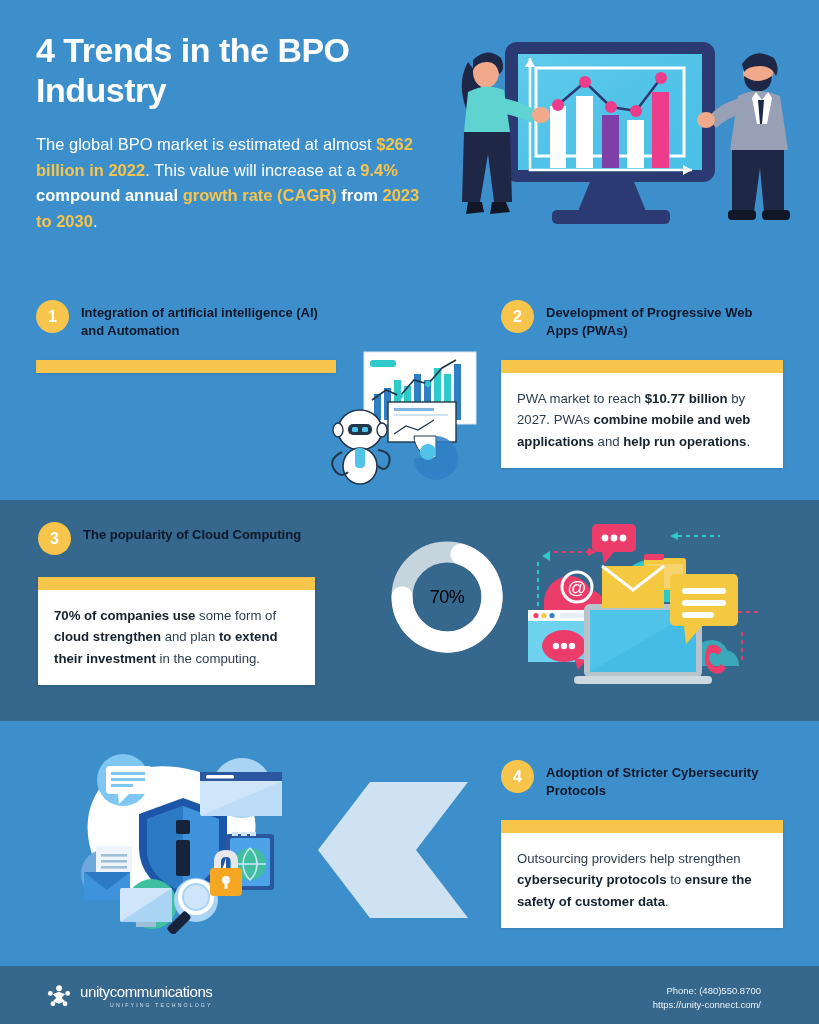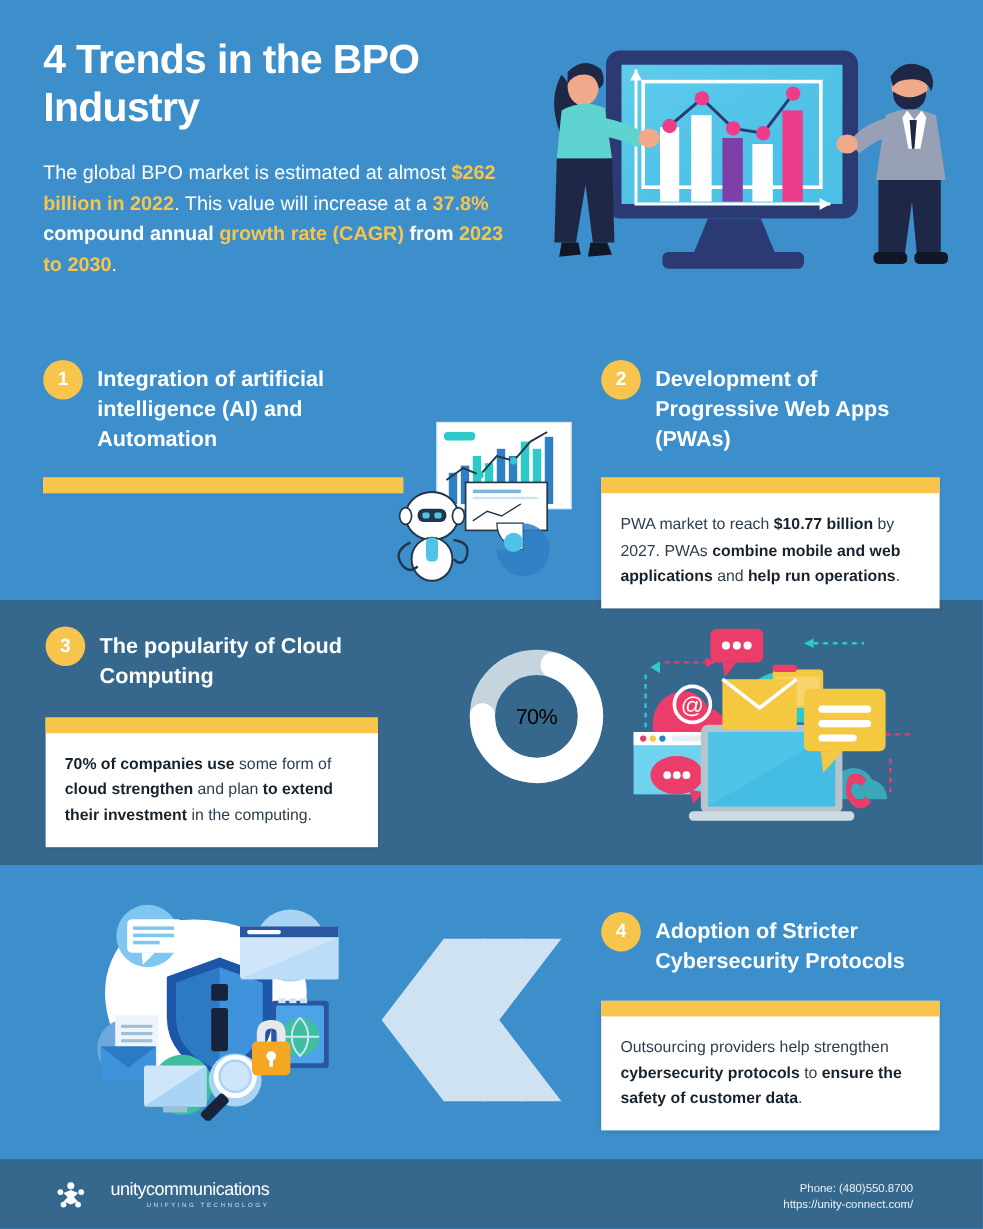--- a/index.html
+++ b/index.html
@@ -34,21 +34,21 @@
   .hero { position:absolute; left:440px; top:20px; width:370px; height:260px; }
 
   
   .trend-head { display:flex; align-items:flex-start; gap:12px; }
   .badge {
     flex:0 0 auto; width:33px; height:33px; border-radius:50%;
     background:#f7c44c; color:#ffffff; font-size:16px; font-weight:bold;
     display:flex; align-items:center; justify-content:center; line-height:1;
   }
   .trend-title {
-    font-size:18px; font-weight:bold; color:#ffffff; line-height:1.38; padding-top:4px;
+    font-size:13px; font-weight:bold; color:#0f172a; line-height:1.38; padding-top:4px;
   }
   .card { background:#ffffff; box-shadow:0 1px 3px rgba(0,0,0,.12); }
   .card-bar { height:13px; background:#f7c44c; margin-left:0; }
   .card-body {
     padding:15px 16px 16px 16px; font-size:13.2px; line-height:1.62; color:#2c3e4f;
   }
   .card-body b { font-weight:bold; color:#16222e; }
 
   .trend1 { position:absolute; left:36px; top:300px; width:300px; }
   .trend1 .card { margin-top:20px; }
@@ -67,21 +67,21 @@
 
   
   .donut-wrap { position:absolute; left:387px; top:537px; width:120px; height:120px; }
   .donut-label {
     position:absolute; left:0; top:0; width:120px; height:120px;
     display:flex; align-items:center; justify-content:center;
     font-size:18px; color:#000000; letter-spacing:-0.5px;
   }
 
   
-  .logo-wrap { position:absolute; left:46px; top:983px; display:flex; align-items:center; gap:20px; }
+  .logo-wrap { position:absolute; left:46px; top:983px; display:flex; align-items:center; gap:8px; }
   .logo-text { color:#ffffff; }
   .logo-name { font-size:15px; letter-spacing:-0.4px; line-height:1; }
   .logo-tag  { font-size:5.2px; letter-spacing:2.1px; color:#cfe0ec; margin-top:3px; text-align:right; }
   .contact {
     position:absolute; right:58px; top:984px; text-align:right;
     color:#eaf2f8; font-size:9.5px; line-height:1.45;
   }
 </style>
 </head>
 <body>
@@ -91,21 +91,21 @@
   <div class="band-top"></div>
   <div class="band-dark"></div>
   <div class="band-bottom"></div>
   <div class="band-footer"></div>
 
   <div class="header">
     <div class="title">
       <div>4 Trends in the BPO</div>
       <div>Industry</div>
     </div>
-    <div class="subtitle"><span>The global BPO market is estimated at almost </span><span class="hl">$262 billion in 2022</span><span>. This value will increase at a </span><span class="hl">37.8%</span><span class="wb"> compound annual </span><span class="hl">growth rate (CAGR)</span><span class="wb"> from </span><span class="hl">2023 to 2030</span><span>.</span></div>
+    <div class="subtitle"><span>The global BPO market is estimated at almost </span><span class="hl">$262 billion in 2022</span><span>. This value will increase at a </span><span class="hl">9.4%</span><span class="wb"> compound annual </span><span class="hl">growth rate (CAGR)</span><span class="wb"> from </span><span class="hl">2023 to 2030</span><span>.</span></div>
   </div>
 
   <div class="hero">
     <svg viewBox="0 0 370 260" width="370" height="260">
 
       <rect x="65" y="22" width="210" height="140" rx="12" fill="#2b3a73"></rect>
       <rect x="78" y="34" width="184" height="116" fill="#4fc3e8"></rect>
       <rect x="78" y="34" width="184" height="116" fill="url(#gradscr)"></rect>
       <defs>
         <linearGradient id="gradscr" x1="0" y1="0" x2="1" y2="1">

